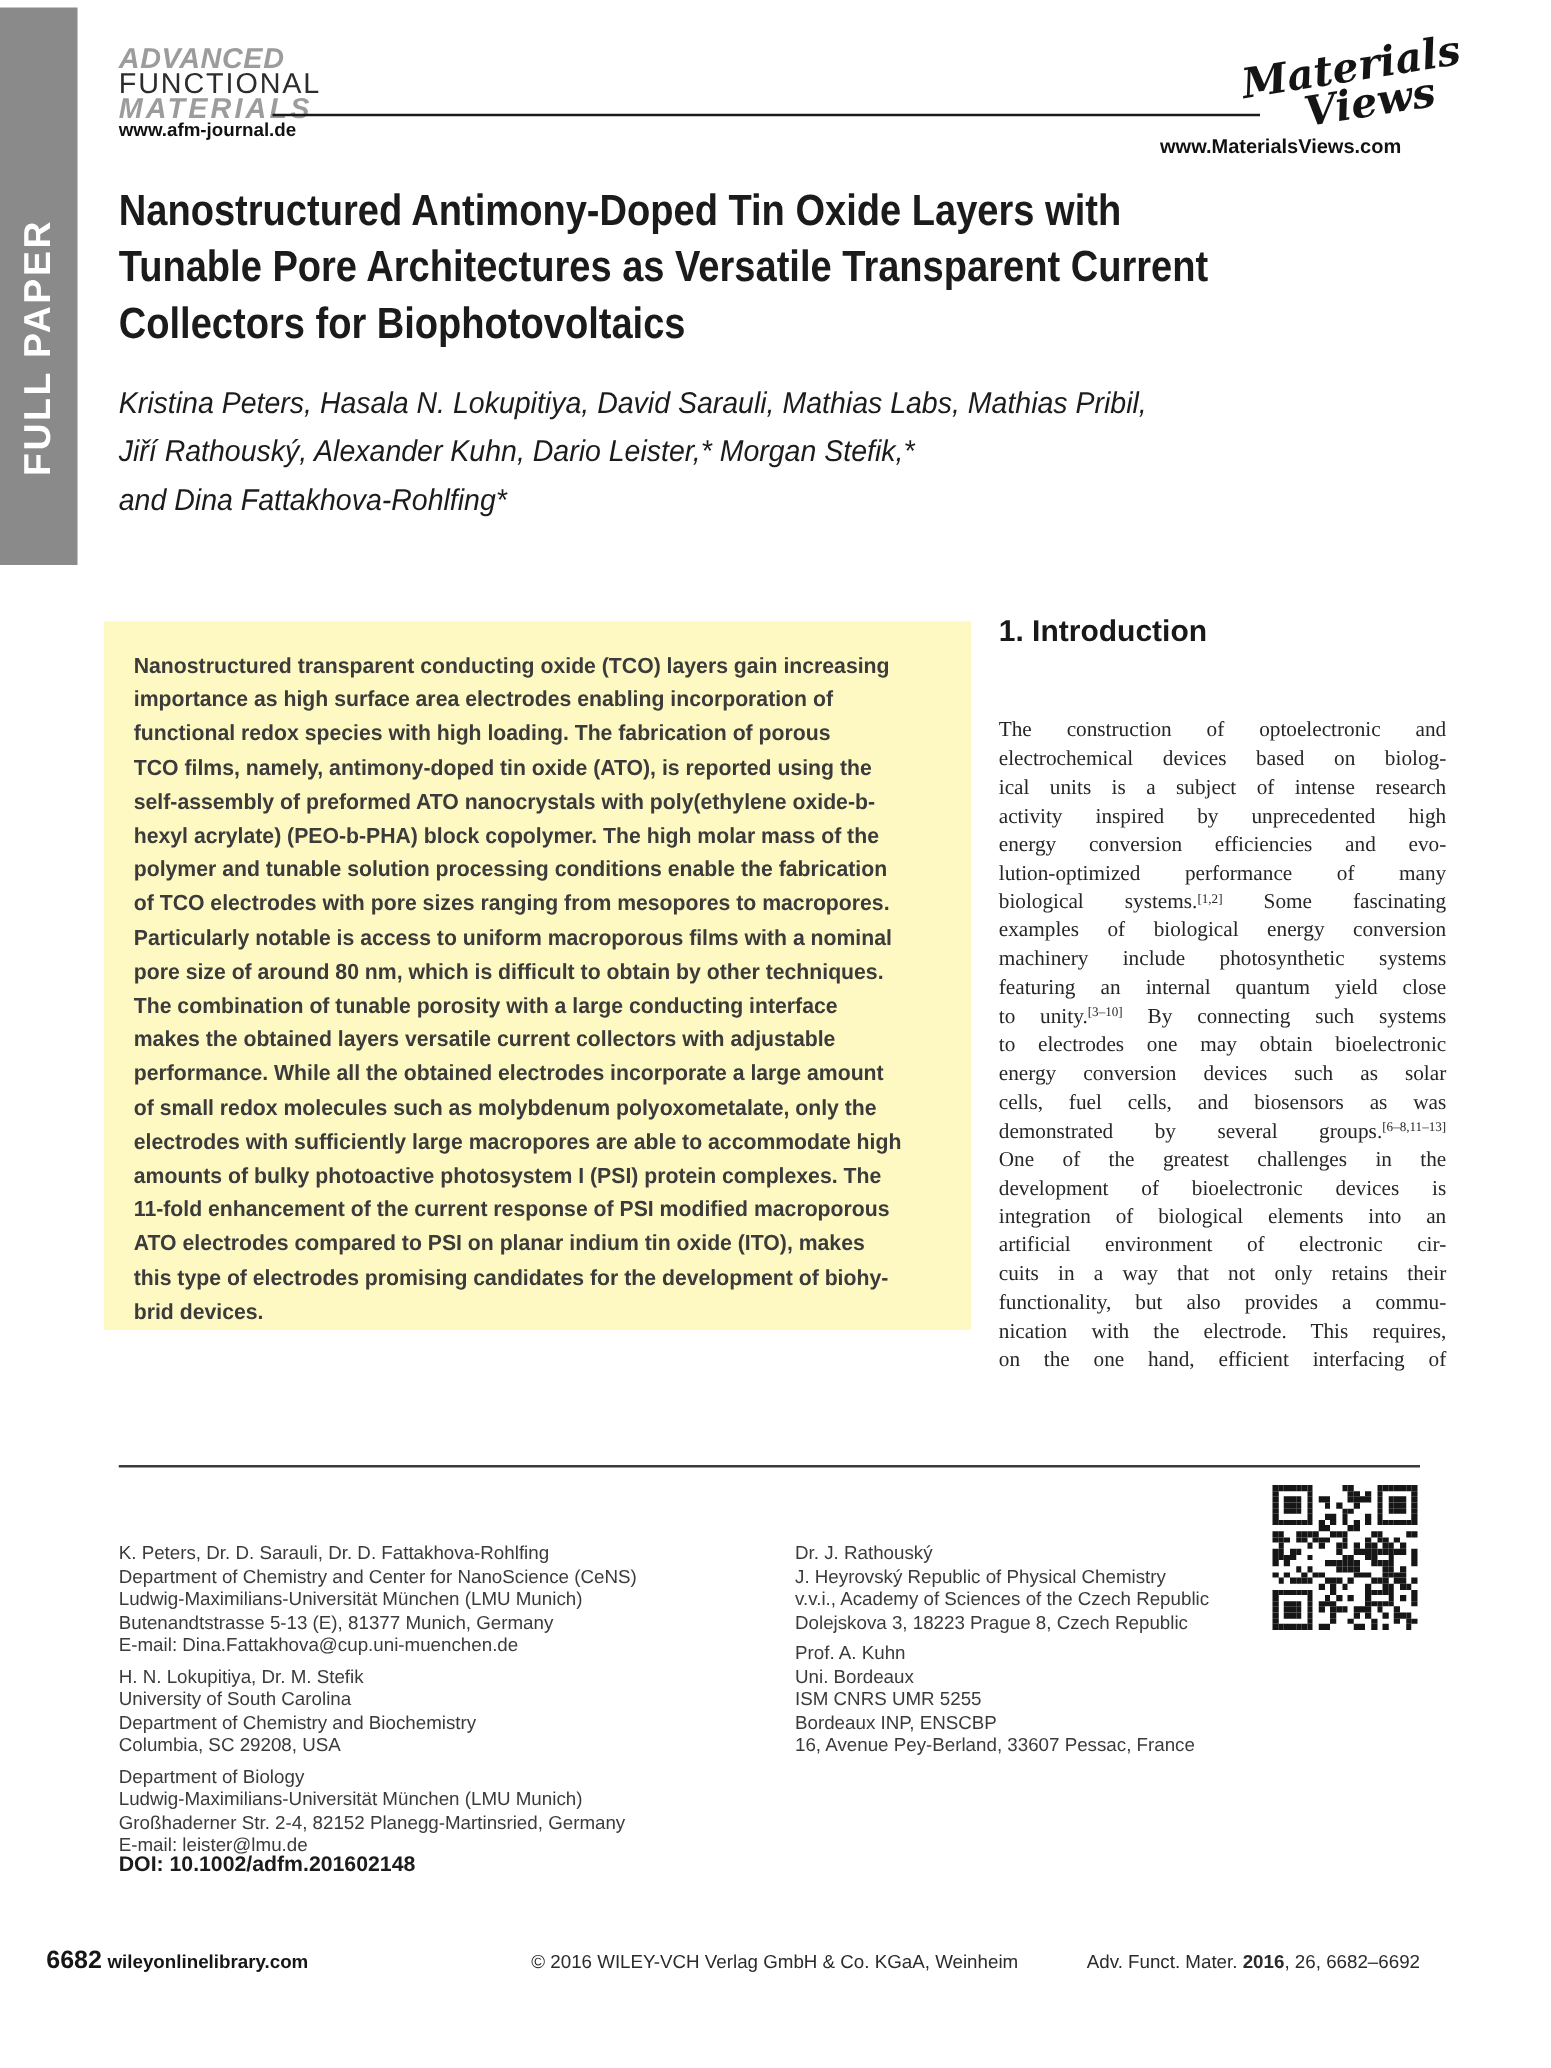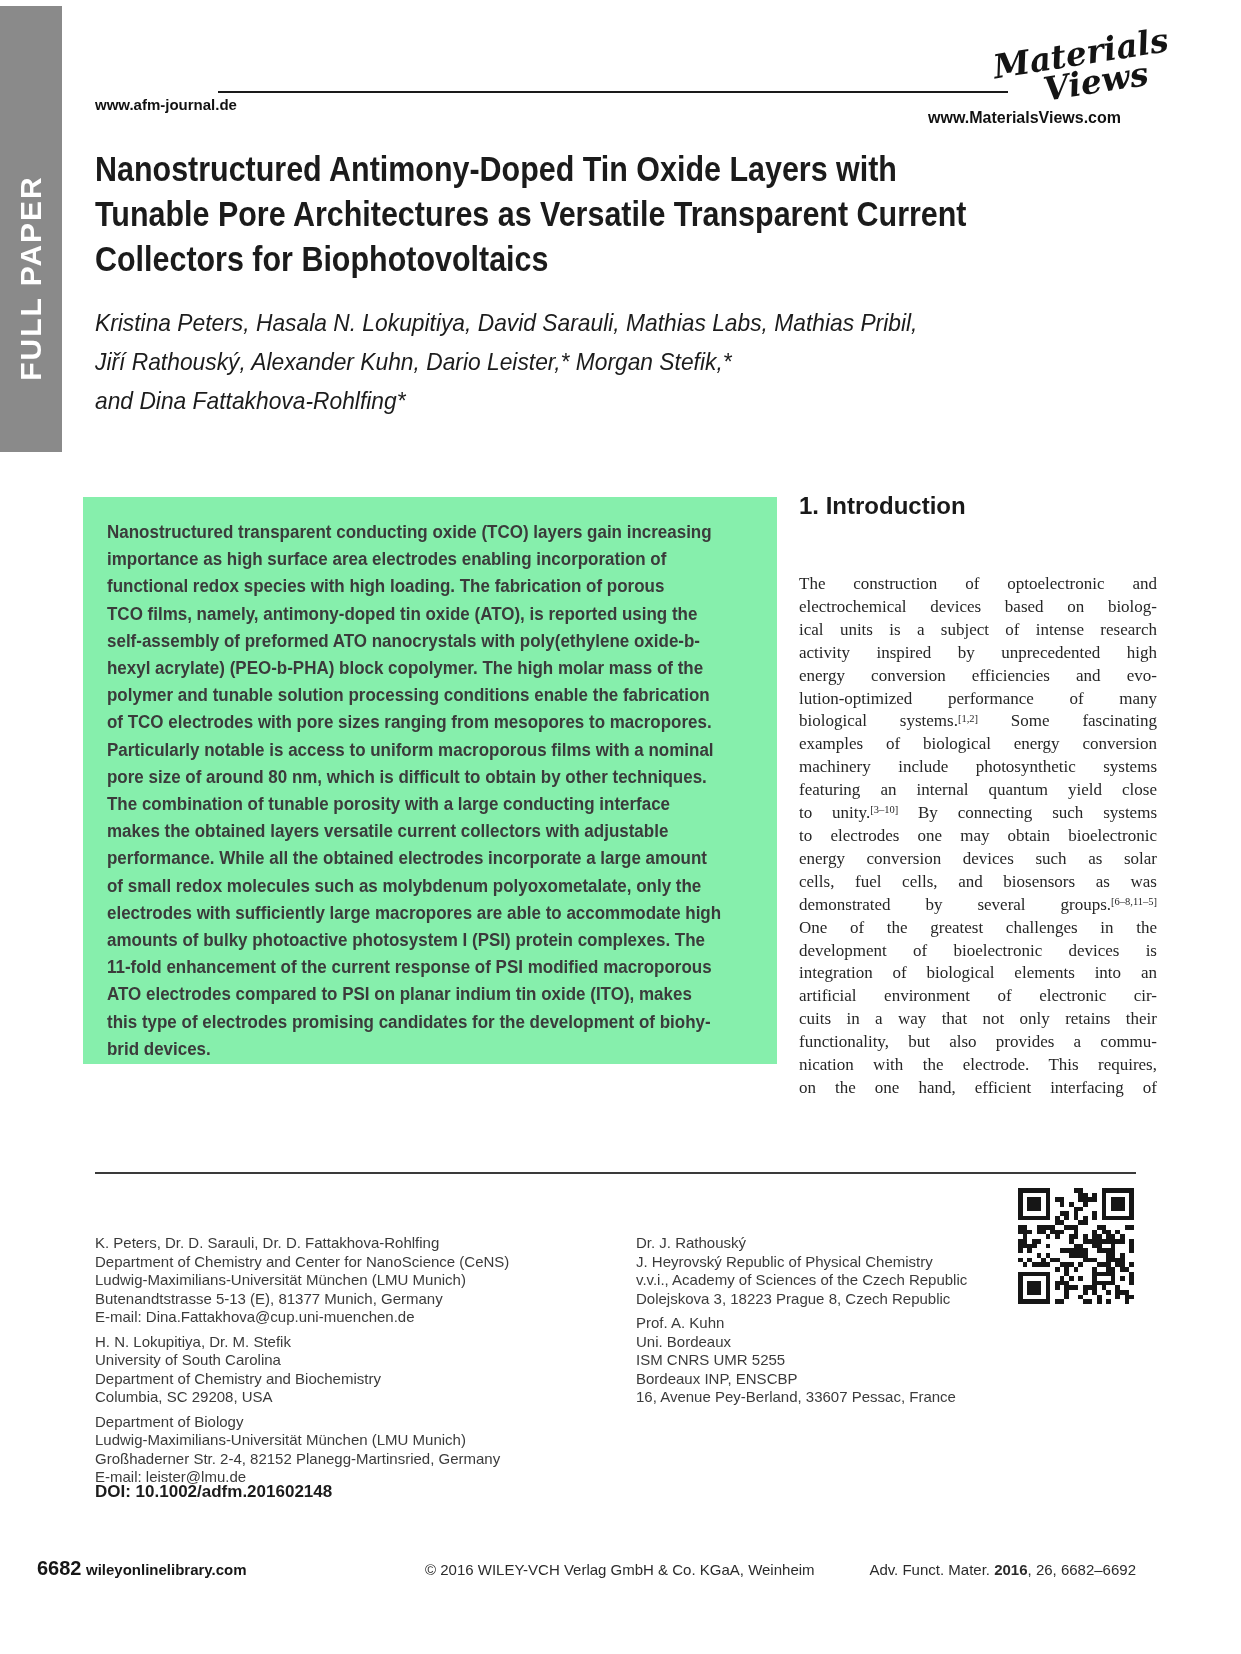--- a/index.html
+++ b/index.html
@@ -35,21 +35,21 @@
   
   .title { position:absolute; left:95px; top:146px; width:1050px; }
   .title .tline { font-size:35px; font-weight:bold; color:#1b1b1b; line-height:45px;
                   white-space:nowrap; transform:scaleX(0.87); transform-origin:0 0; }
   .authors { position:absolute; left:95px; top:303px; width:1000px; }
   .authors .aline { font-size:24px; font-style:italic; color:#1c1c1c; line-height:39px;
                     white-space:nowrap; transform:scaleX(0.95); transform-origin:0 0; }
 
   
   .abstract-box { position:absolute; left:83px; top:497px; width:694px; height:567px;
-                  background:#86efac; padding:22px 24px 0 24px; }
+                  background:#fef9c3; padding:22px 24px 0 24px; }
   .abstract-box .line { font-size:17.5px; font-weight:bold; color:#3b3b3b; line-height:27.2px;
                         white-space:nowrap; transform:scaleX(0.97); transform-origin:0 0; }
 
   
   .intro-heading { position:absolute; left:799px; top:492px; font-size:24px; font-weight:bold; color:#191919; }
   .intro-body { position:absolute; left:799px; top:573px; width:358px;
                 font-family:"Liberation Serif", serif; color:#262626; }
   .intro-body .line { font-size:17px; line-height:22.9px; text-align:justify; text-align-last:justify; }
   .intro-body sup { font-size:10.5px; line-height:0; position:relative; top:-0.45em; vertical-align:baseline; }
 
@@ -78,20 +78,25 @@
 </style>
 </head>
 <body>
 
 <div class="page">
 
   <div class="side-banner">
     <div class="side-banner-label">FULL PAPER</div>
   </div>
 
+  <div class="afm-logo">
+    <div class="afm-l1">ADVANCED</div>
+    <div class="afm-l2">FUNCTIONAL</div>
+    <div class="afm-l3">MATERIALS</div>
+  </div>
   <div class="header-rule"></div>
   <div class="afm-url">www.afm-journal.de</div>
 
   <div class="mv-logo">
     <div class="mv-l1">Materials</div>
     <div class="mv-l2">Views</div>
   </div>
   <div class="mv-url">www.MaterialsViews.com</div>
 
   <div class="title">
@@ -137,21 +142,21 @@
       <div class="line">energy conversion efficiencies and evo-</div>
       <div class="line">lution-optimized performance of many</div>
       <div class="line">biological systems.<sup>[1,2]</sup> Some fascinating</div>
       <div class="line">examples of biological energy conversion</div>
       <div class="line">machinery include photosynthetic systems</div>
       <div class="line">featuring an internal quantum yield close</div>
       <div class="line">to unity.<sup>[3–10]</sup> By connecting such systems</div>
       <div class="line">to electrodes one may obtain bioelectronic</div>
       <div class="line">energy conversion devices such as solar</div>
       <div class="line">cells, fuel cells, and biosensors as was</div>
-      <div class="line">demonstrated by several groups.<sup>[6–8,11–5]</sup></div>
+      <div class="line">demonstrated by several groups.<sup>[6–8,11–13]</sup></div>
       <div class="line">One of the greatest challenges in the</div>
       <div class="line">development of bioelectronic devices is</div>
       <div class="line">integration of biological elements into an</div>
       <div class="line">artificial environment of electronic cir-</div>
       <div class="line">cuits in a way that not only retains their</div>
       <div class="line">functionality, but also provides a commu-</div>
       <div class="line">nication with the electrode. This requires,</div>
       <div class="line">on the one hand, efficient interfacing of</div>
     </div>
 

